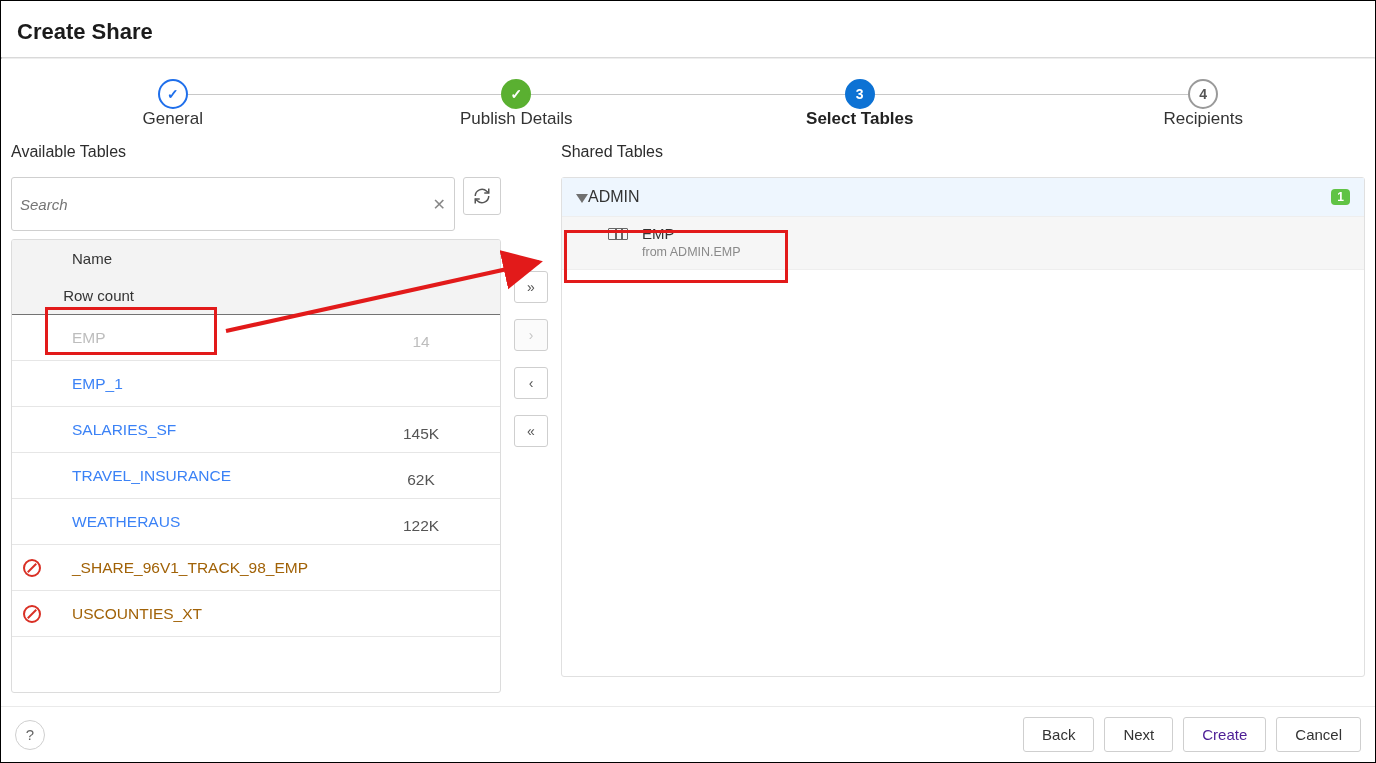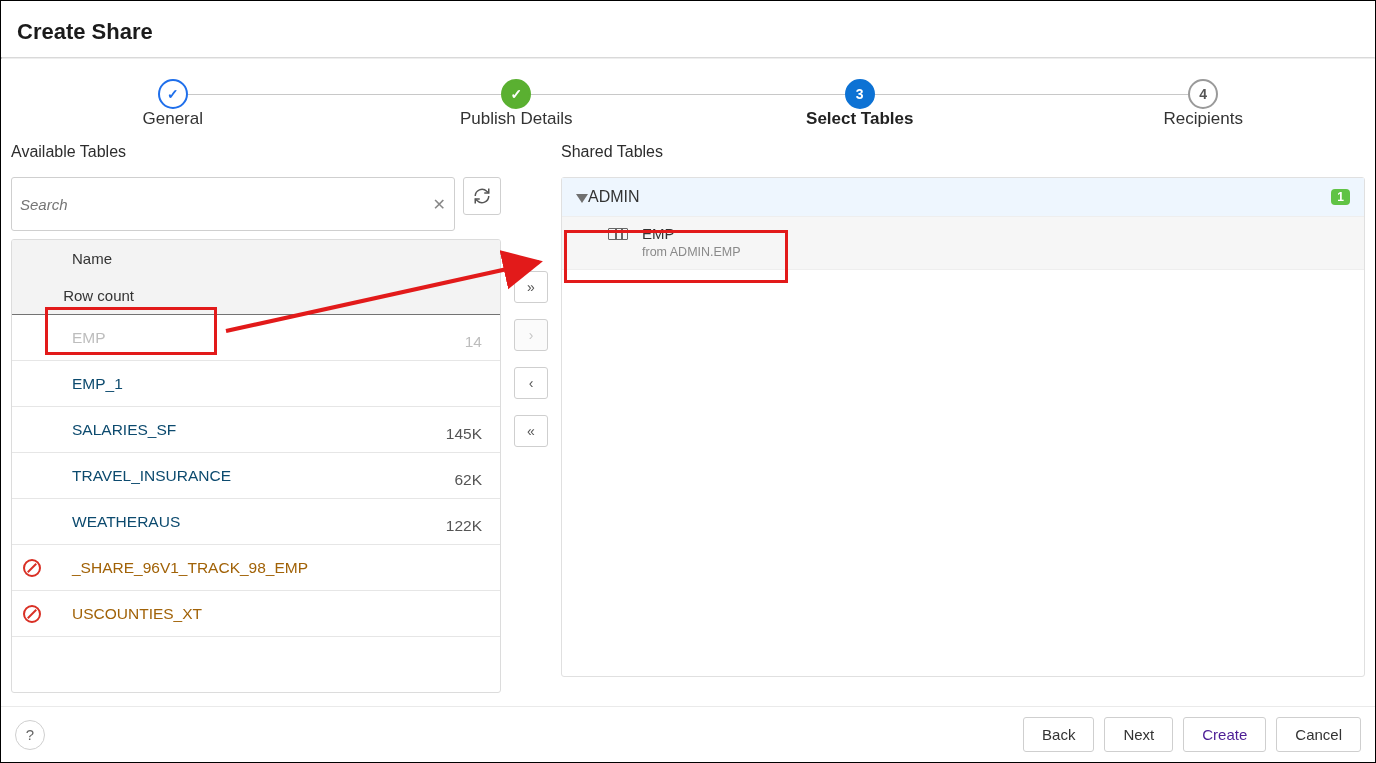--- a/index.html
+++ b/index.html
@@ -34,22 +34,22 @@
     .search-box input { border:none; outline:none; flex:1; font-size:15px; font-style:italic; color:#666; background:transparent; }
     .search-box .clr { color:#888; cursor:pointer; font-size:16px; }
     .refresh-btn { width:38px; height:38px; border:1px solid #cfcfcf; border-radius:3px; background:#fff; display:flex; align-items:center; justify-content:center; cursor:pointer; color:#555; }
 
     .tbl { border:1px solid #dcdcdc; border-radius:3px; margin-top:8px; overflow:hidden; height:454px; background:#fff; }
     .tbl-head { display:flex; background:#f3f3f3; border-bottom:1px solid #737373; font-size:15px; color:#333;flex-direction:column; }
     .tbl-head .c1 { flex:1; padding:10px 0 10px 60px; }
     .tbl-head .c2 { width:140px; padding:10px 18px 10px 0; text-align:right; }
     .tbl-row   { display:flex; border-bottom:1px solid #e6e6e6; align-items:center; min-height:46px; }
     .tbl-row .c0 { width:40px; display:flex; align-items:center; justify-content:center; }
-    .tbl-row .c1 { flex:1; padding:12px 0 12px 20px; font-size:15.5px; color:#0c4a6e; }
-    .tbl-row .c2 { width:140px; padding:12px 18px 4px 0; text-align:right; font-size:15.5px; color:#555; }
+    .tbl-row .c1 { flex:1; padding:12px 0 12px 20px; font-size:15.5px; color:#3b82f6; }
+    .tbl-row .c2 { width:140px; padding:12px 18px 4px 0; text-align:center; font-size:15.5px; color:#555; }
     .tbl-row.dim .c1, .tbl-row.dim .c2 { color:#bdbdbd; }
     .tbl-row.forbid .c1 { color:#a16207; }
     .ico-forbid { width:18px; height:18px; border:2px solid #d93025; border-radius:50%; position:relative; }
     .ico-forbid::after { content:""; position:absolute; left:1px; top:6px; width:12px; height:2px; background:#d93025; transform:rotate(-45deg); }
 
     .xfer-btn { width:34px; height:32px; border:1px solid #cfcfcf; border-radius:3px; background:#fff; display:flex; align-items:center; justify-content:center; color:#555; cursor:pointer; font-size:14px; }
     .xfer-btn.disabled { color:#c6c6c6; cursor:default; background:#fbfbfb; }
 
     .shared { border:1px solid #e0e0e0; border-radius:3px; height:500px; background:#fff; }
     .sh-head { display:flex; align-items:center; justify-content:space-between; padding:10px 14px; background:#eef6fe; }

